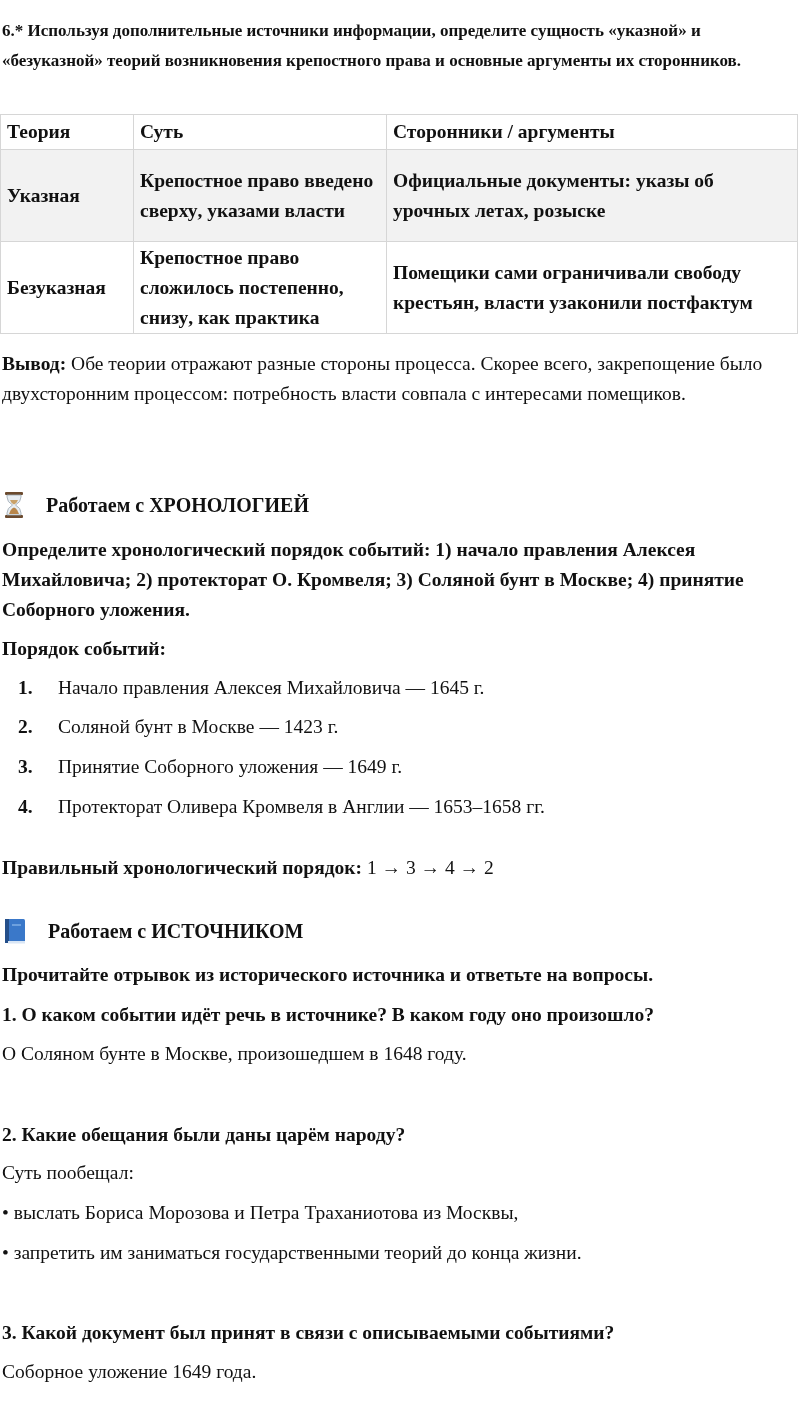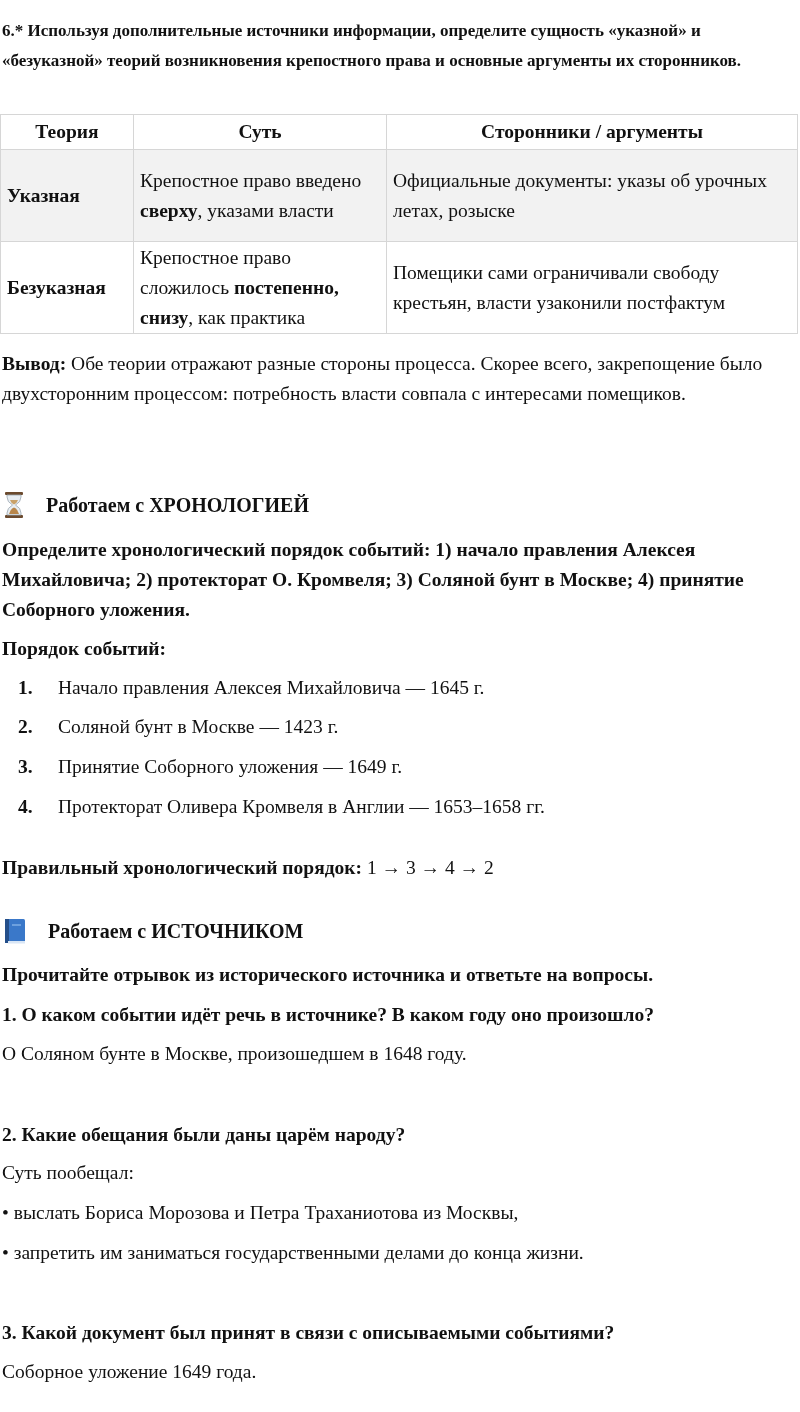--- a/index.html
+++ b/index.html
@@ -21,22 +21,23 @@
   table.theories {
     position: absolute; top: 114px; left: 0px;
     width: 798px; border-collapse: collapse;
     font-size: 19.5px; line-height: 30px;
   }
   table.theories th, table.theories td {
     border: 1px solid #d6d6d6;
     padding: 0 6px;
     vertical-align: middle;
     text-align: left;
+    font-weight: bold;
   }
-  table.theories th { text-align: center; font-weight: bold; height: 34px; }
+  table.theories th { font-weight: bold; height: 34px; }
   table.theories tr.shaded td { background: #f2f2f2; }
   table.theories td.theory { font-weight: bold; white-space: nowrap; margin-left: 32px; }
   table.theories tr.r1 td { height: 91px; }
   table.theories tr.r2 td { height: 91px; }
   .conclusion {
     position: absolute; top: 349px; left: 2px; width: 790px;
   }
   .section-heading {
     position: absolute; left: 2px;
     font-weight: bold; font-size: 20px; line-height: 30px;
@@ -126,18 +127,18 @@
   </div>
 
   <div class="block bold" style="top:960px">Прочитайте отрывок из исторического источника и ответьте на вопросы.</div>
 
   <div class="block bold" style="top:1000px">1. О каком событии идёт речь в источнике? В каком году оно произошло?</div>
   <div class="block" style="top:1039px">О Соляном бунте в Москве, произошедшем в 1648 году.</div>
 
   <div class="block bold" style="top:1120px">2. Какие обещания были даны царём народу?</div>
   <div class="block" style="top:1158px">Суть пообещал:</div>
   <div class="block" style="top:1198px">• выслать Бориса Морозова и Петра Траханиотова из Москвы,</div>
-  <div class="block" style="top:1238px">• запретить им заниматься государственными делами до конца жизни.</div>
+  <div class="block" style="top:1238px">• запретить им заниматься государственными теорий до конца жизни.</div>
 
   <div class="block bold" style="top:1318px">3. Какой документ был принят в связи с описываемыми событиями?</div>
   <div class="block" style="top:1357px">Соборное уложение 1649 года.</div>
 
 </div>
 
 </body></html>

